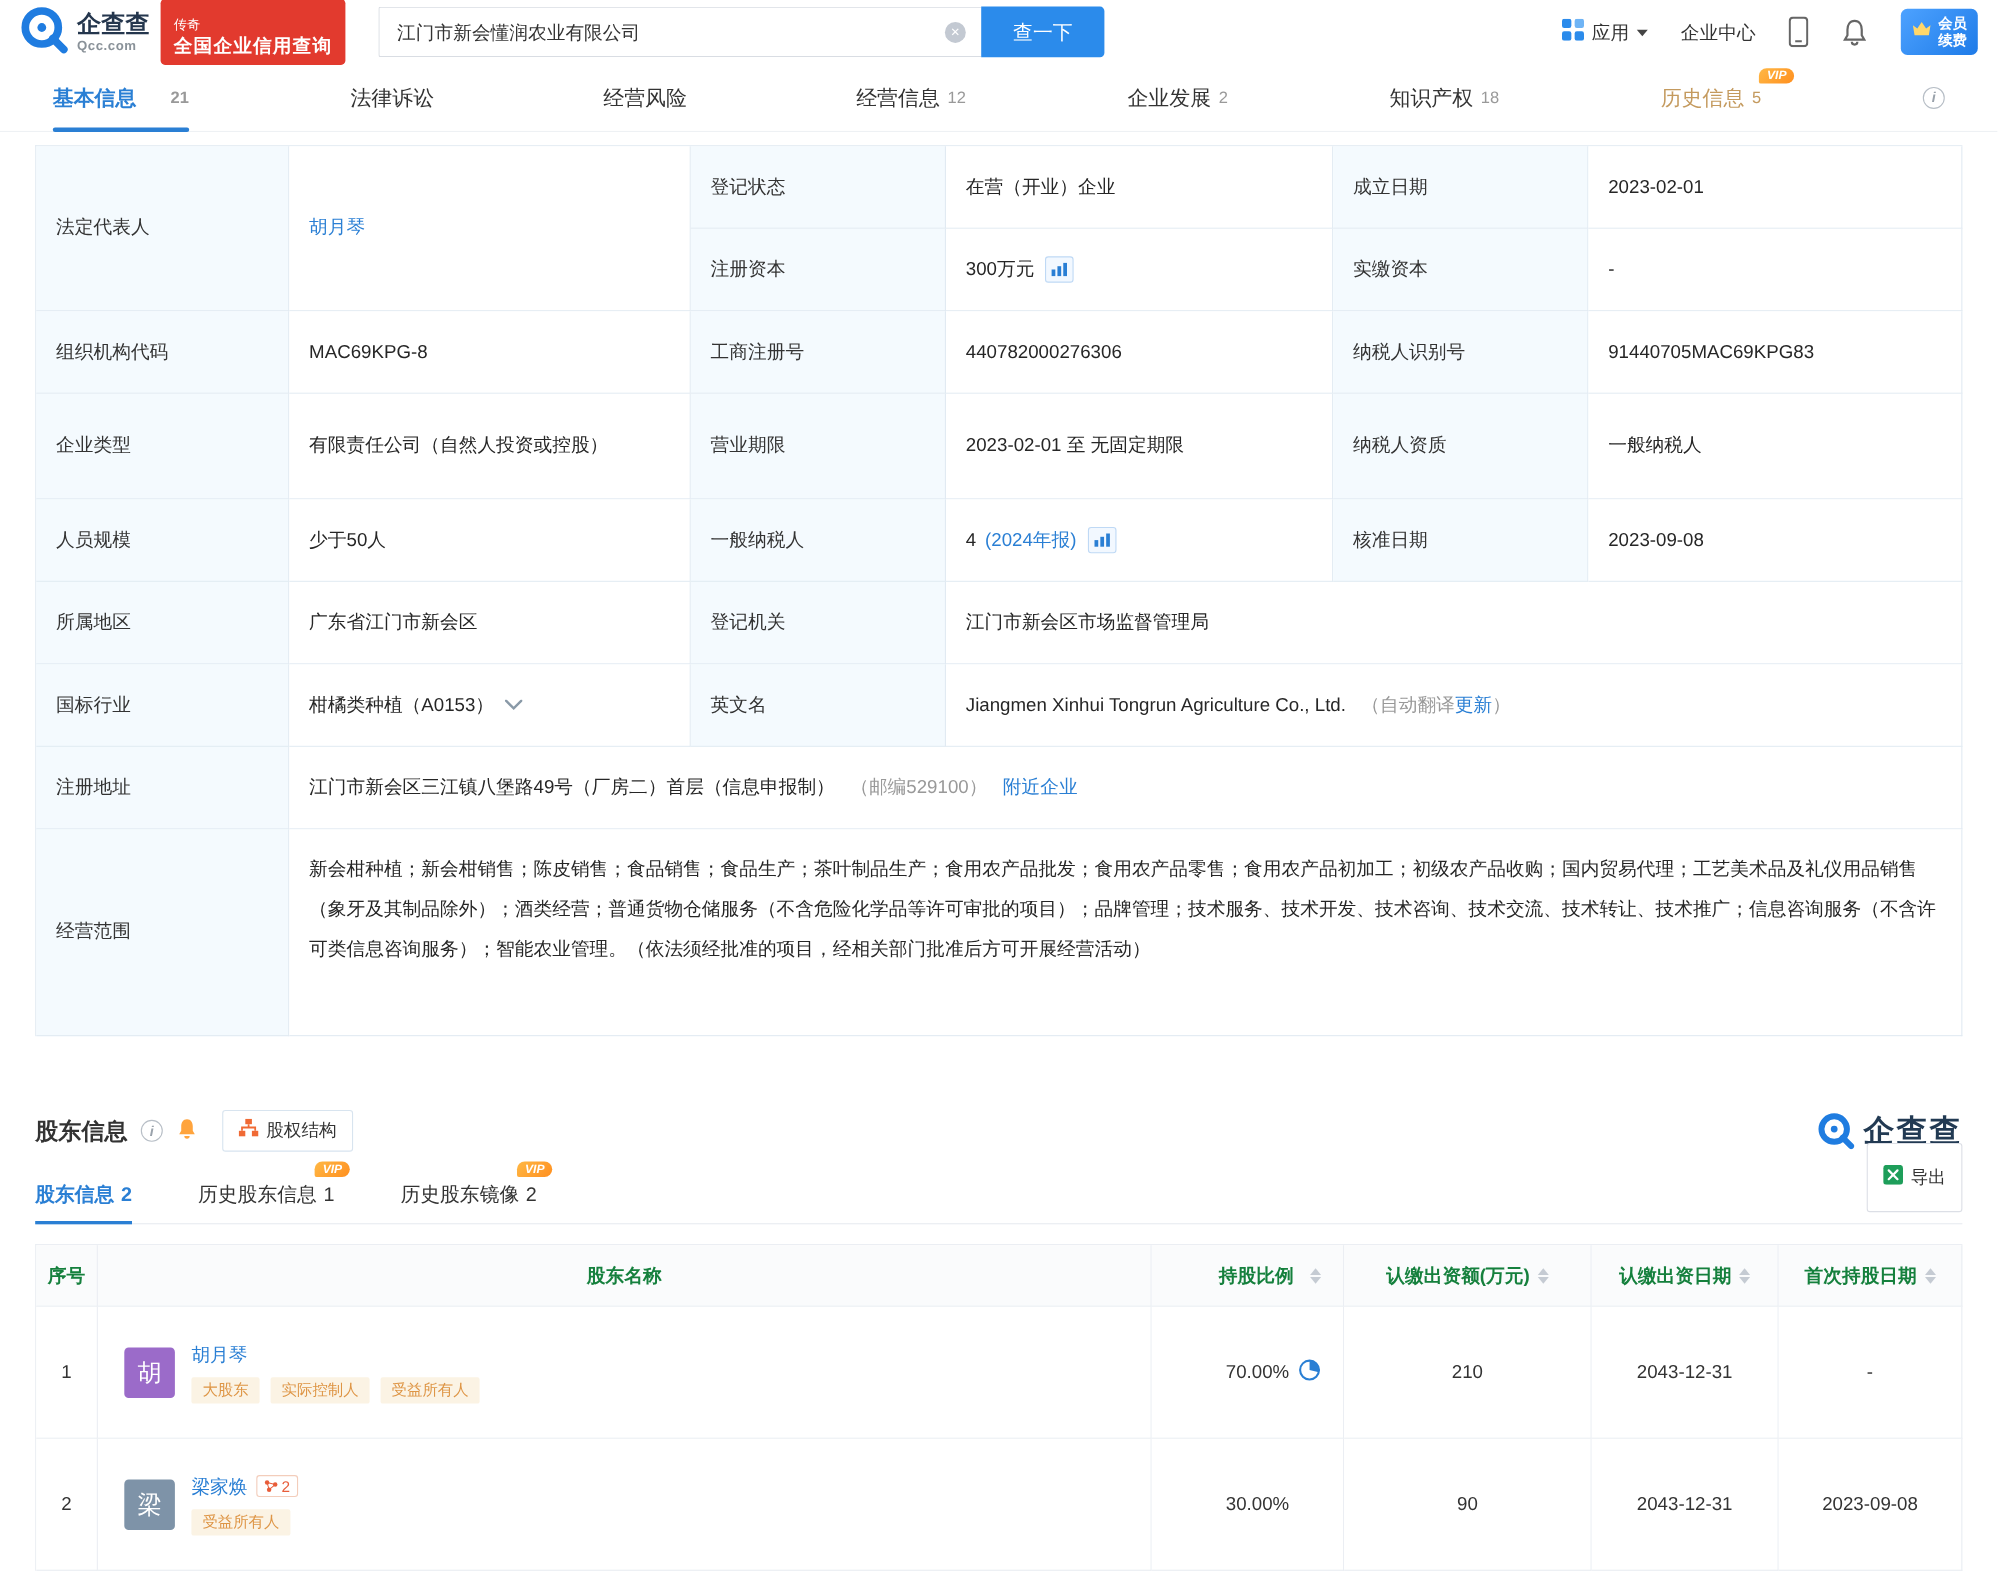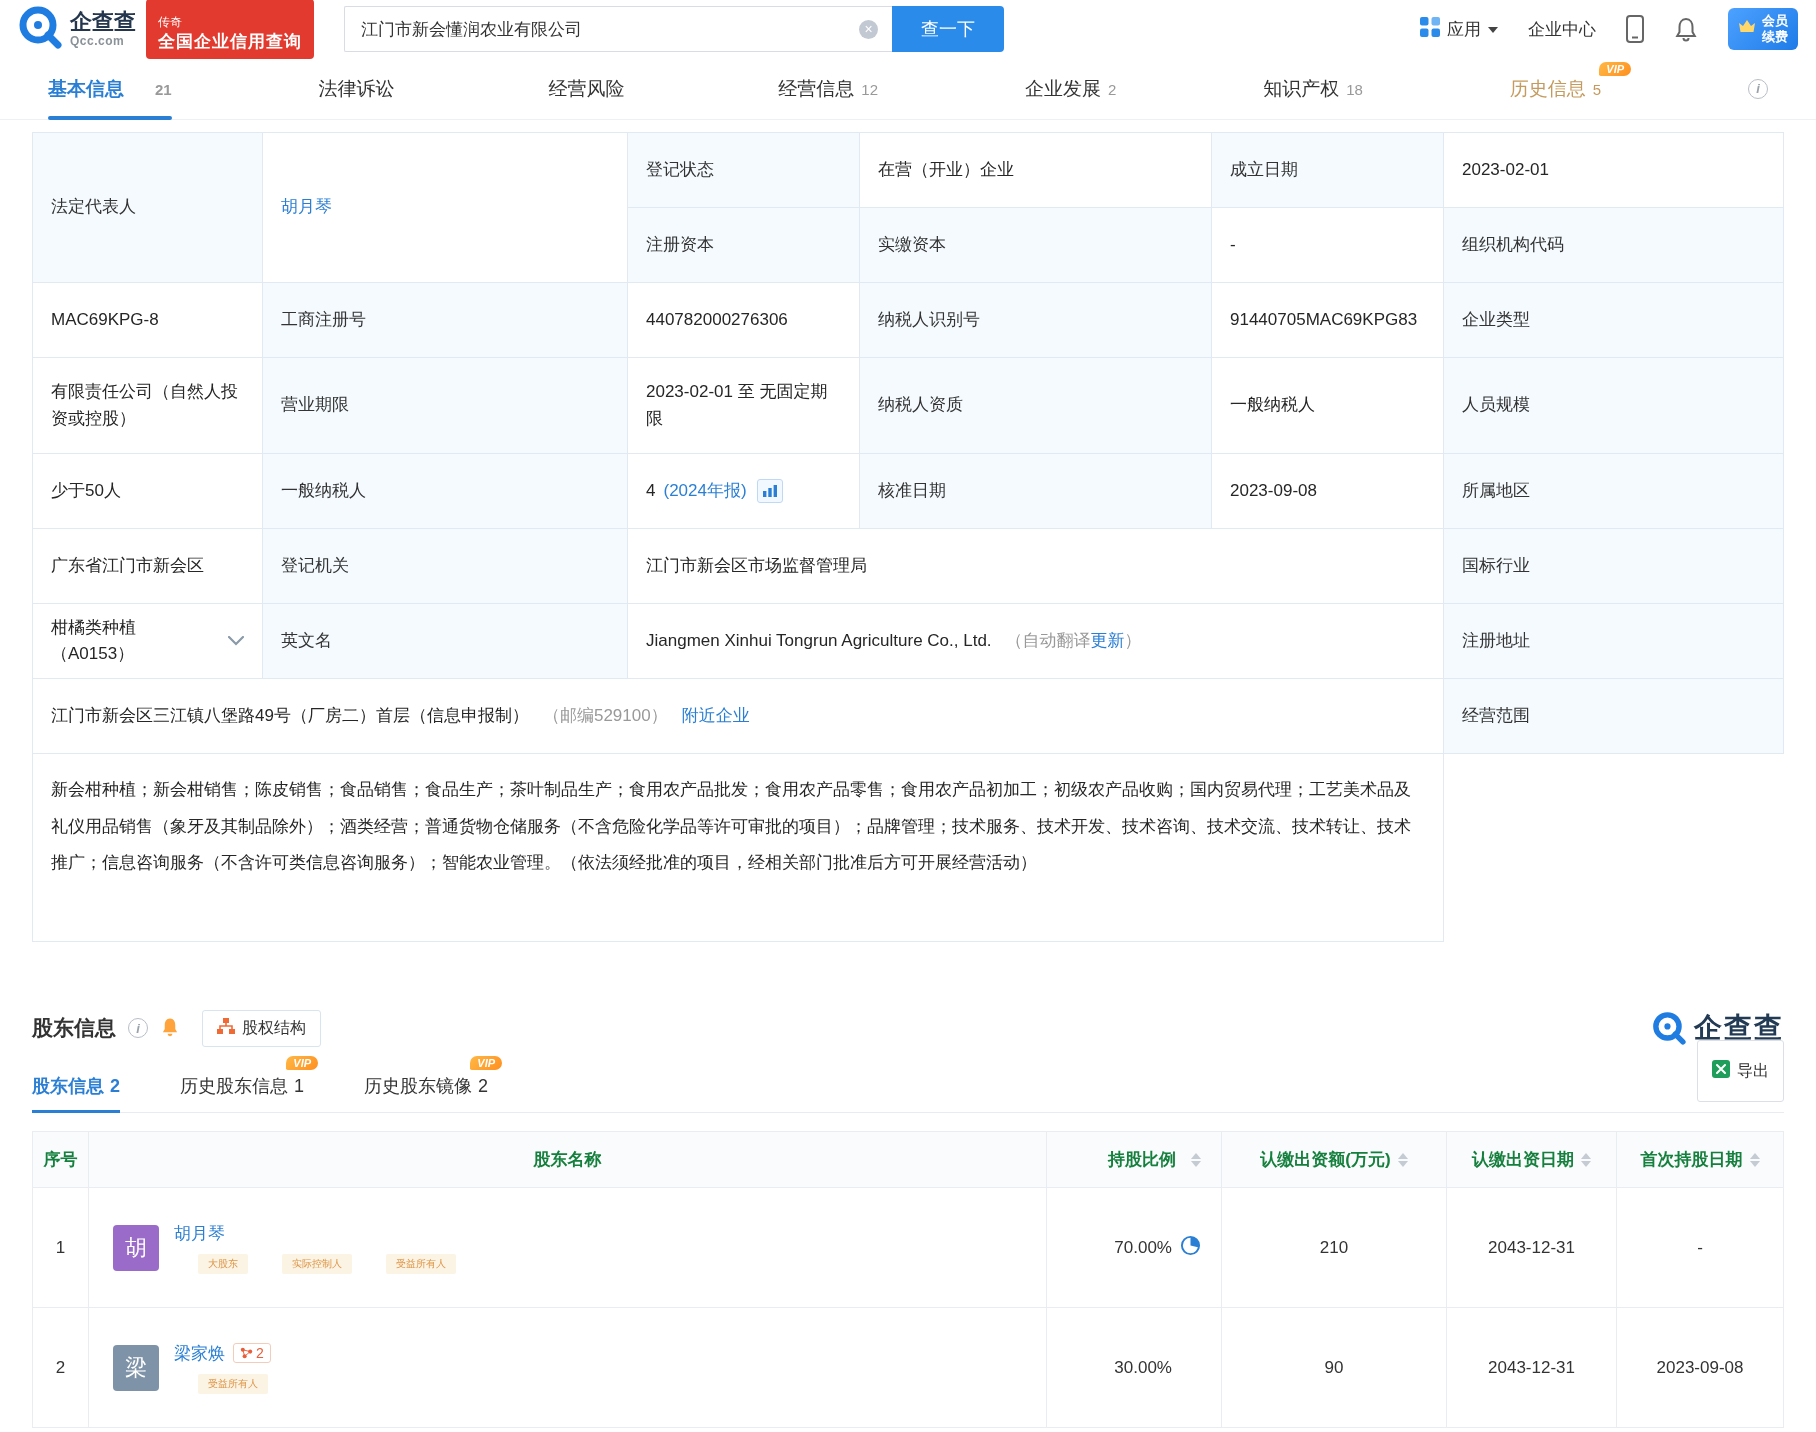--- a/index.html
+++ b/index.html
@@ -88,21 +88,21 @@
   .sh-hcell { background:#FAFBFC; font-weight:bold; color:#15803d; cursor:pointer; }
   .sh-name-cell { justify-content:flex-start; padding-left:24px; gap:15px; }
   .sh-ratio { justify-content:flex-end; padding-right:20px; gap:8px; }
   .avatar { width:46px; height:46px; border-radius:4px; color:#fff; font-size:22px; display:flex;
     align-items:center; justify-content:center; flex:none; }
   .nm-line { display:flex; align-items:center; gap:8px; }
   .nm-link { color:#2A7FD4; font-size:17px; cursor:pointer; }
   .rel-pill { display:inline-flex; align-items:center; gap:3px; border:1px solid #F3CDBB; border-radius:3px;
     padding:1px 6px; color:#E85D3A; font-size:14px; cursor:pointer; }
   .tagrow { display:flex; gap:10px; margin-top:9px; }
-  .tag { background:#FBF3E4; color:#DE9545; font-size:10px; padding:3px 10px; border-radius:2px;margin-left:24px; }
+  .tag { background:#FBF3E4; color:#DE9545; font-size:14px; padding:3px 10px; border-radius:2px; }
   .sort { display:inline-flex; flex-direction:column; gap:2px; margin-left:7px; }
   .sort i { width:0; height:0; border-left:5px solid transparent; border-right:5px solid transparent; }
   .sort .up { border-bottom:6px solid #C5CBD3; }
   .sort .dn { border-top:6px solid #C5CBD3; }
 </style>
 </head>
 <body>
 
 <header class="topbar">
   <div class="logo">
@@ -203,20 +203,30 @@
 <section class="info-table">
   <div class="cell lbl rspan2" style="grid-column:1;grid-row:1 / span 2">法定代表人</div>
   <div class="cell val rspan2" style="grid-column:2;grid-row:1 / span 2">
     <span class="blue-link">胡月琴</span>
   </div>
   <div class="cell lbl">登记状态</div>
   <div class="cell val">在营（开业）企业</div>
   <div class="cell lbl">成立日期</div>
   <div class="cell val">2023-02-01</div>
   <div class="cell lbl">注册资本</div>
+  <div class="cell val">
+    <span>300万元</span>
+    <span class="chart-ic">
+      <svg width="16" height="14" viewBox="0 0 16 14">
+          <rect x="1" y="7" width="3.4" height="6" fill="#2A7FD4"></rect>
+          <rect x="6.3" y="4" width="3.4" height="9" fill="#2A7FD4"></rect>
+          <rect x="11.6" y="1" width="3.4" height="12" fill="#2A7FD4"></rect>
+        </svg>
+    </span>
+  </div>
   <div class="cell lbl">实缴资本</div>
   <div class="cell val">-</div>
 
   <div class="cell lbl">组织机构代码</div>
   <div class="cell val">MAC69KPG-8</div>
   <div class="cell lbl">工商注册号</div>
   <div class="cell val">440782000276306</div>
   <div class="cell lbl">纳税人识别号</div>
   <div class="cell val">91440705MAC69KPG83</div>
 

